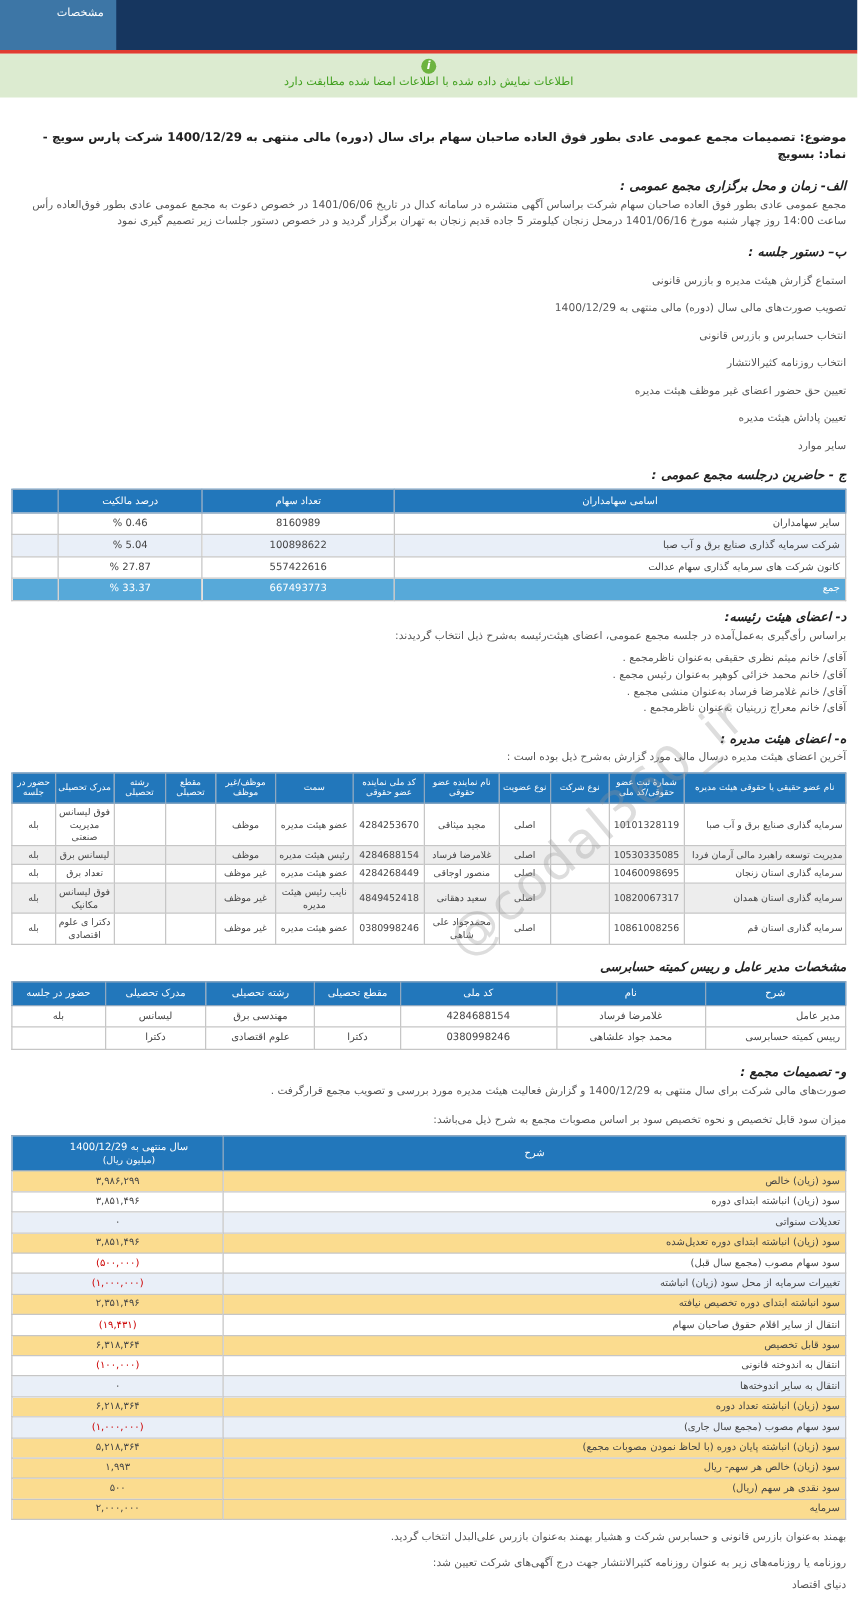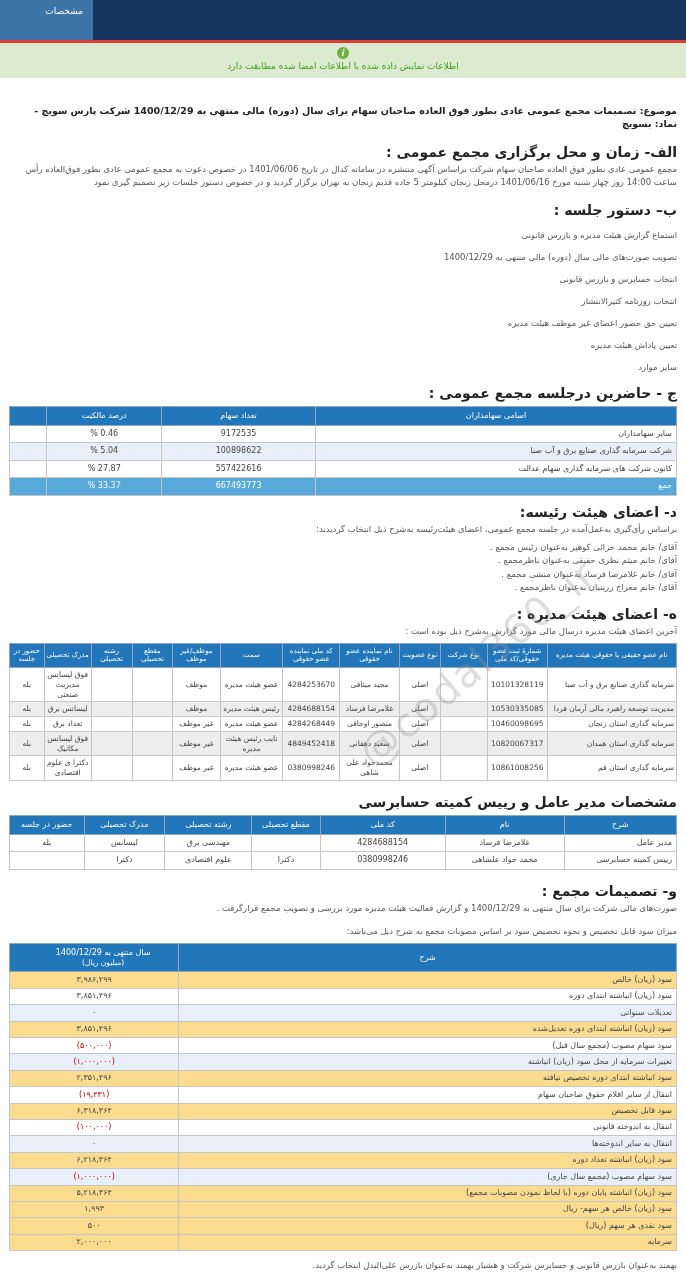--- a/index.html
+++ b/index.html
@@ -18,21 +18,21 @@
   
   .alert{
     background:#dcebd0;padding:4px 0 7px 0;text-align:center;color:#41a01e;font-size:9px;
   }
   .alert .i-icon{
     display:inline-block;width:12px;height:12px;border-radius:50%;background:#6db33f;color:#fff;
     font-size:9px;line-height:12px;font-weight:bold;font-style:italic;margin-bottom:2px;
   }
   .content{padding:0 9px;}
   .doc-title{font-size:9.5px;font-weight:bold;color:#222;margin:26px 0 4px 0;line-height:1.4;}
-  .h{font-size:14px;font-weight:bold;color:#222;margin:13px 0 3px 0;}
+  .h{font-size:10px;font-weight:bold;color:#222;margin:13px 0 3px 0;font-style:italic;}
   .p{font-size:8.5px;color:#555;line-height:1.55;margin:2px 0;}
   .li{font-size:8.5px;color:#555;margin:12px 0;}
   .chair-line{font-size:8.5px;color:#555;margin:2px 0;line-height:1.35;}
   
   table{width:100%;border-collapse:collapse;font-size:8px;color:#444;table-layout:fixed;}
   .tbl{margin:5px 0 8px 0;}
   th{
     background:#2277bb;color:#fff;font-weight:normal;border:1px solid #8fa8c0;
     padding:4px 2px;text-align:center;line-height:1.25;
   }
@@ -96,21 +96,21 @@
           <tr>
             <th style="width: 55%;">اسامی سهامداران</th>
             <th style="width: 23%;">تعداد سهام</th>
             <th style="width: 17%;">درصد مالکیت</th>
             <th style="width: 5%;"></th>
           </tr>
         </thead>
         <tbody>
           <tr>
             <td>سایر سهامداران</td>
-            <td>9172535</td>
+            <td>8160989</td>
             <td class="ltr">% 0.46</td>
             <td></td>
           </tr>
           <tr class="alt">
             <td>شرکت سرمایه گذاری صنایع برق و آب صبا</td>
             <td>100898622</td>
             <td class="ltr">% 5.04</td>
             <td></td>
           </tr>
           <tr>
@@ -125,22 +125,22 @@
             <td class="ltr">% 33.37</td>
             <td></td>
           </tr>
         </tbody>
       </table>
     </div>
 
   <div class="h" style="margin-top:8px">د- اعضای هیئت رئیسه:</div>
   <div class="p" style="margin-bottom:6px">براساس رأی‌گیری به‌عمل‌آمده در جلسه مجمع عمومی، اعضای هیئت‌رئیسه به‌شرح ذیل انتخاب گردیدند:</div>
   <div>
+      <div class="chair-line">آقای/ خانم میثم نظری حقیقی به‌عنوان ناظرمجمع .</div>
       <div class="chair-line">آقای/ خانم محمد خزائی کوهپر به‌عنوان رئیس مجمع .</div>
-      <div class="chair-line">آقای/ خانم میثم نظری حقیقی به‌عنوان ناظرمجمع .</div>
       <div class="chair-line">آقای/ خانم غلامرضا فرساد به‌عنوان منشی مجمع .</div>
       <div class="chair-line">آقای/ خانم معراج زرینیان به‌عنوان ناظرمجمع .</div>
     </div>
 
   <div class="h" style="margin-top:12px">ه- اعضای هیئت مدیره :</div>
   <div class="p">آخرین اعضای هیئت مدیره درسال مالی مورد گزارش به‌شرح ذیل بوده است :</div>
   <div class="tbl small">
       <table>
         <thead>
           <tr>

